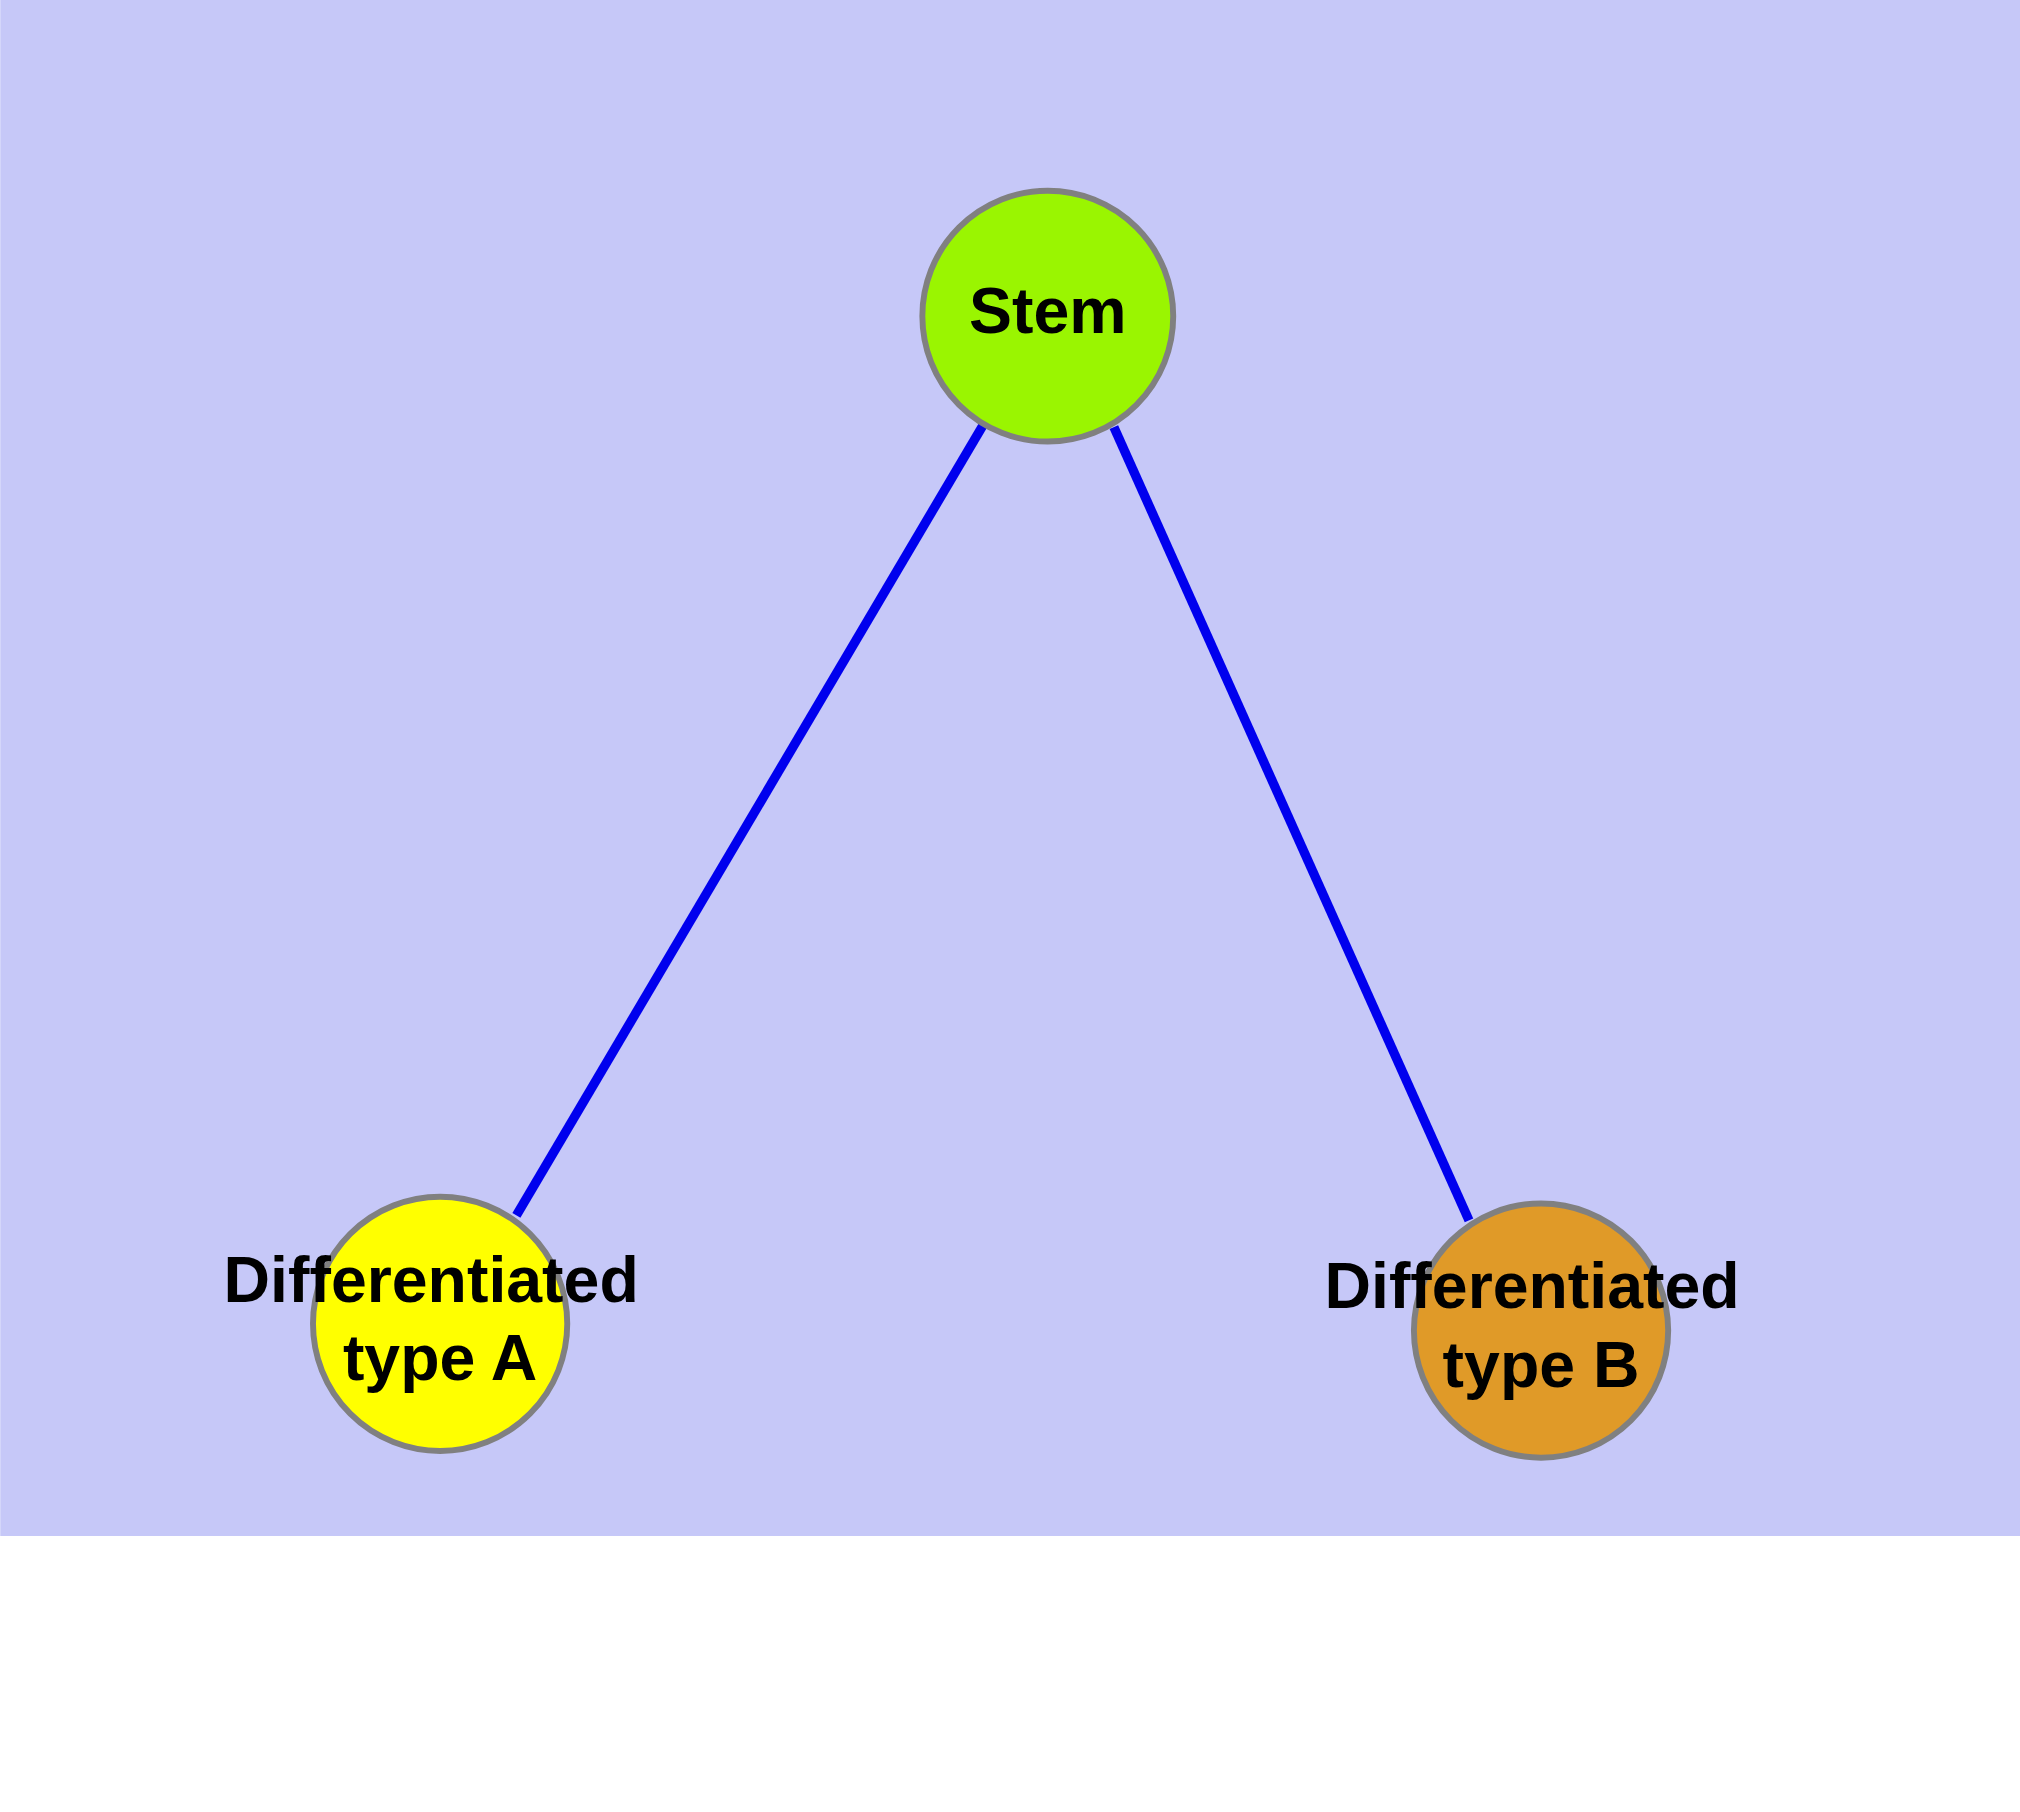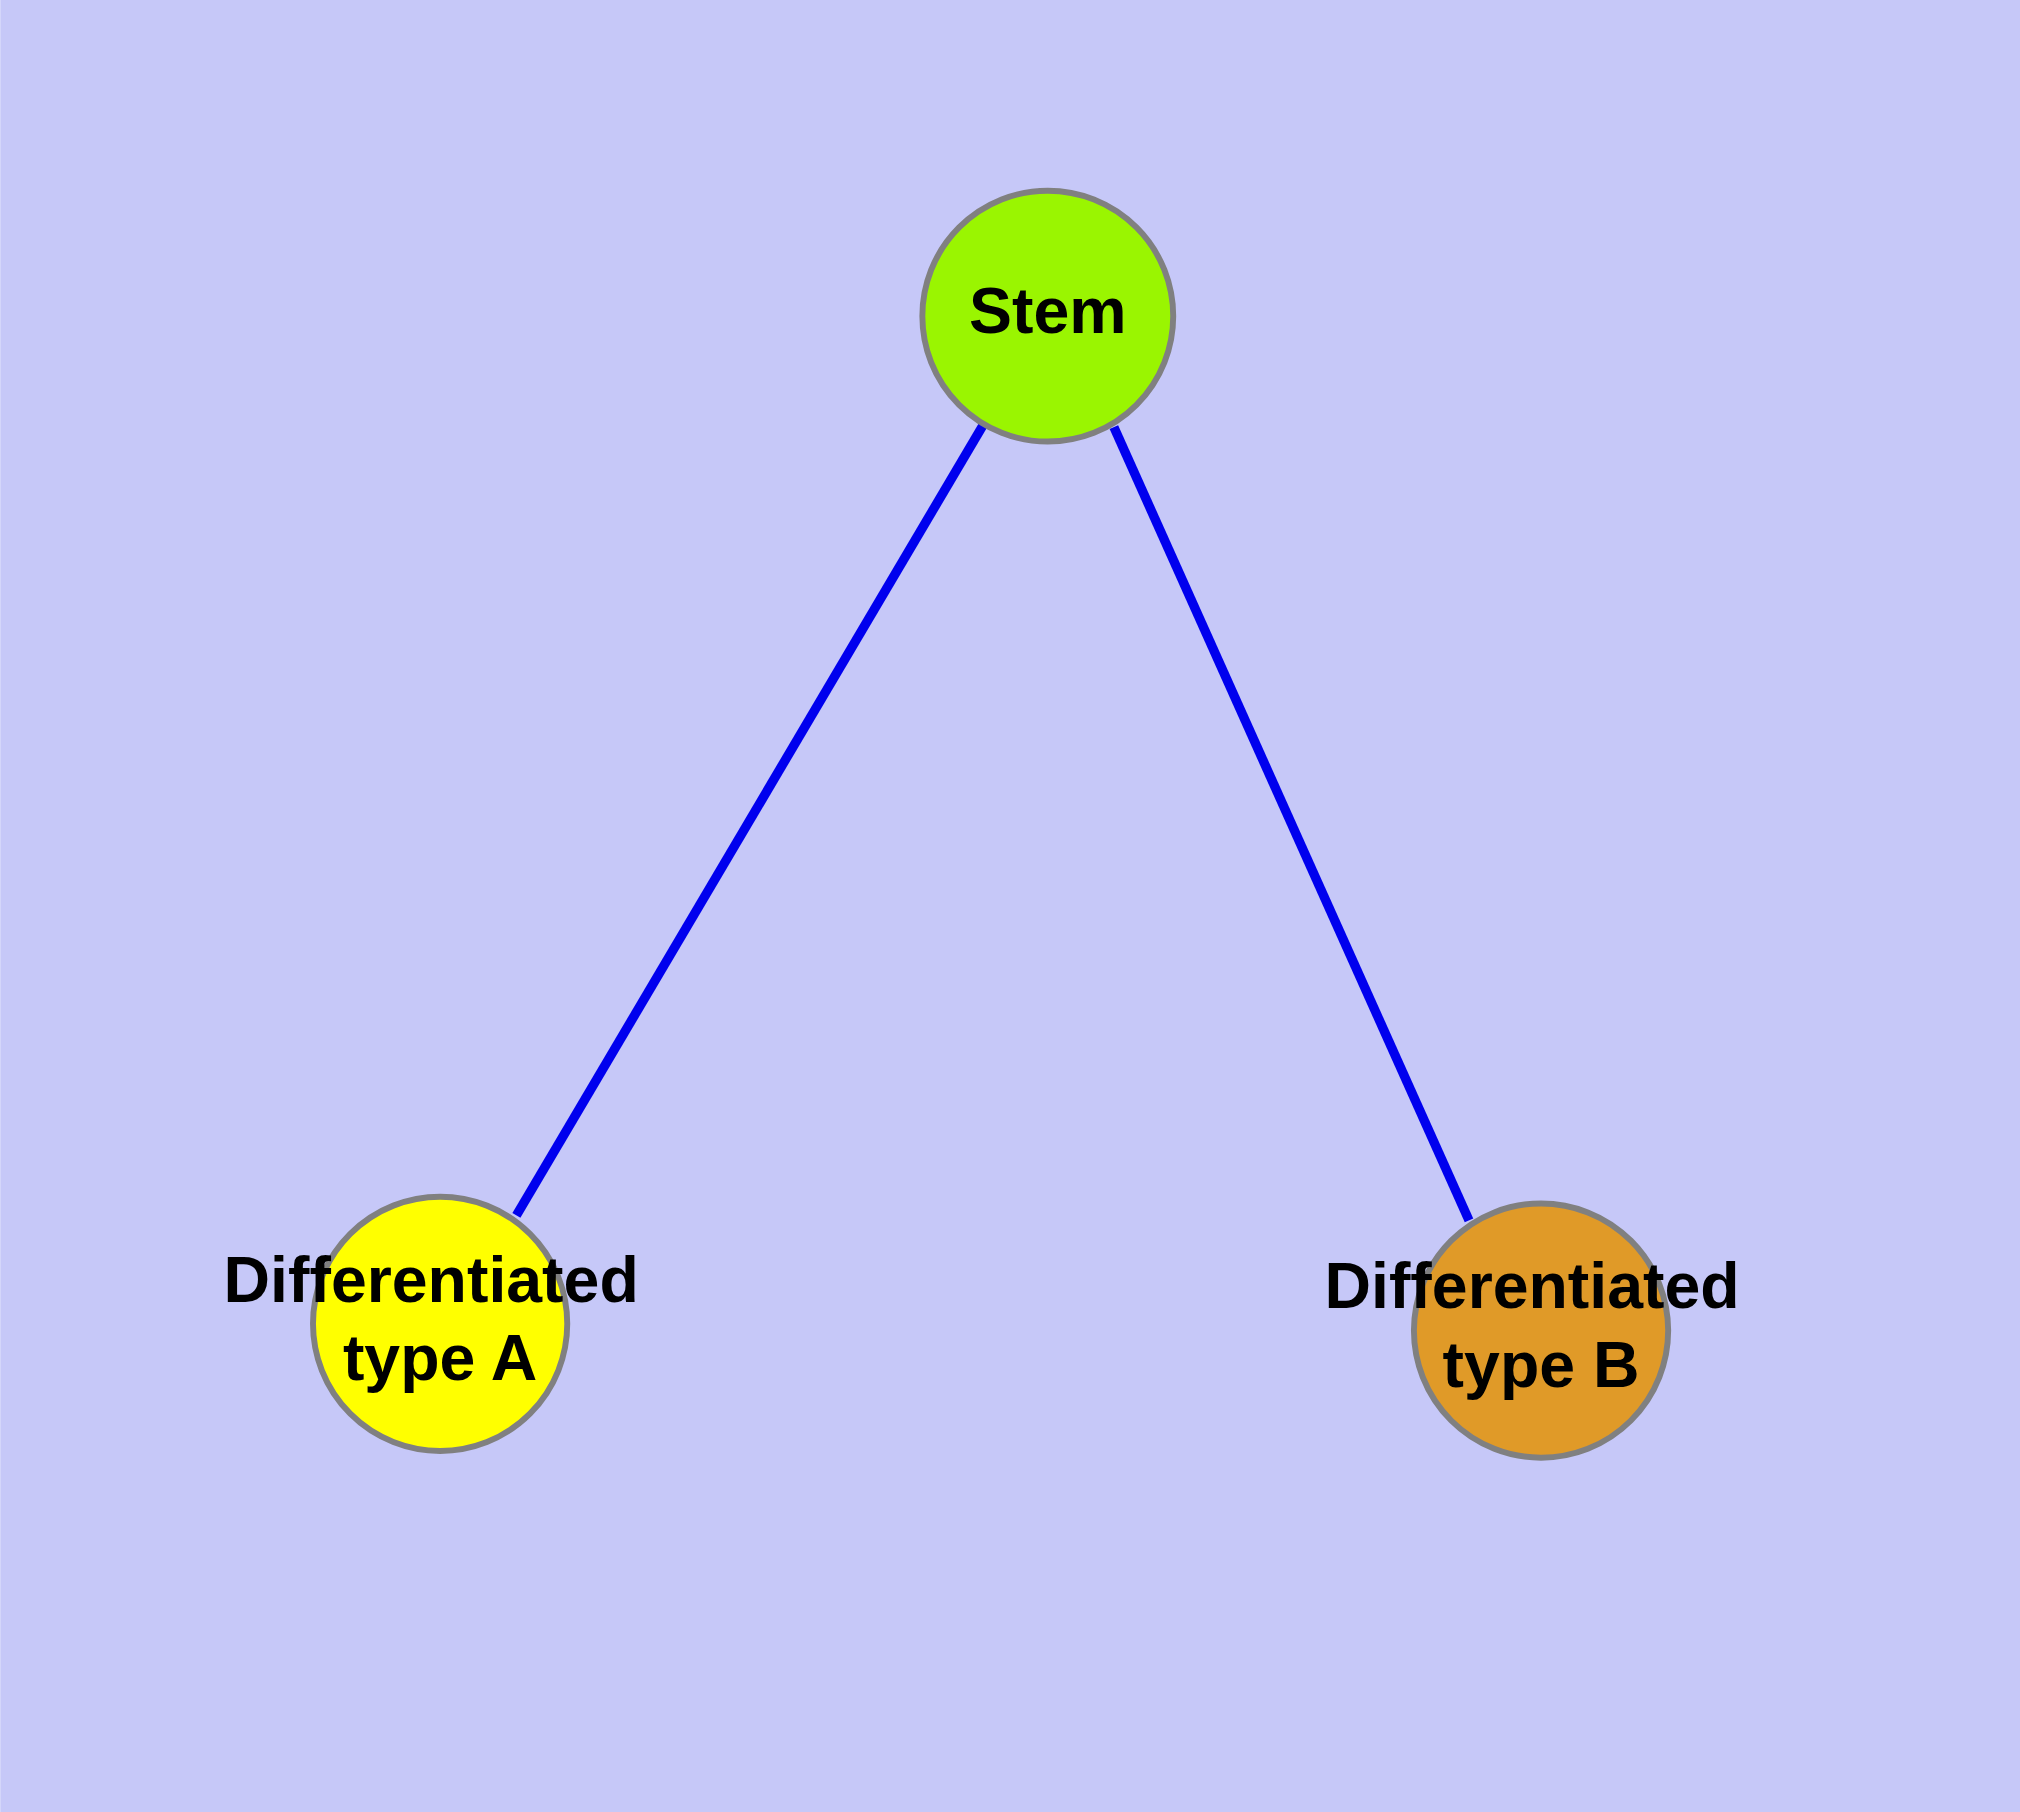--- a/index.html
+++ b/index.html
@@ -28,21 +28,21 @@
     font-weight: bold;
     fill: #000000;
     text-anchor: middle;
     dominant-baseline: middle;
     paint-order: normal;
   }
 </style>
 </head>
 <body>
 
-<div id="canvas" style="width: 2021px; height: 1812px;">
+<div id="canvas" style="width: 2021px; height: 1536px;">
   <svg id="graph-svg" viewBox="0 0 2384 2138" xmlns="http://www.w3.org/2000/svg" style="width: 2021px; height: 1812px;">
 
     <rect id="bg-rect" x="0" y="0" width="2384" height="2138" fill="#c6c8f8"></rect>
 
     <g id="edges-layer">
       <line id="edge-stem-to-diff-a" x1="1160" y1="501" x2="609" y2="1434" stroke="#0000ee" stroke-width="11" stroke-linecap="butt"></line>
       <line id="edge-stem-to-diff-b" x1="1314" y1="504" x2="1733" y2="1440" stroke="#0000ee" stroke-width="11" stroke-linecap="butt"></line>
     </g>
 
     <g id="nodes-layer">

